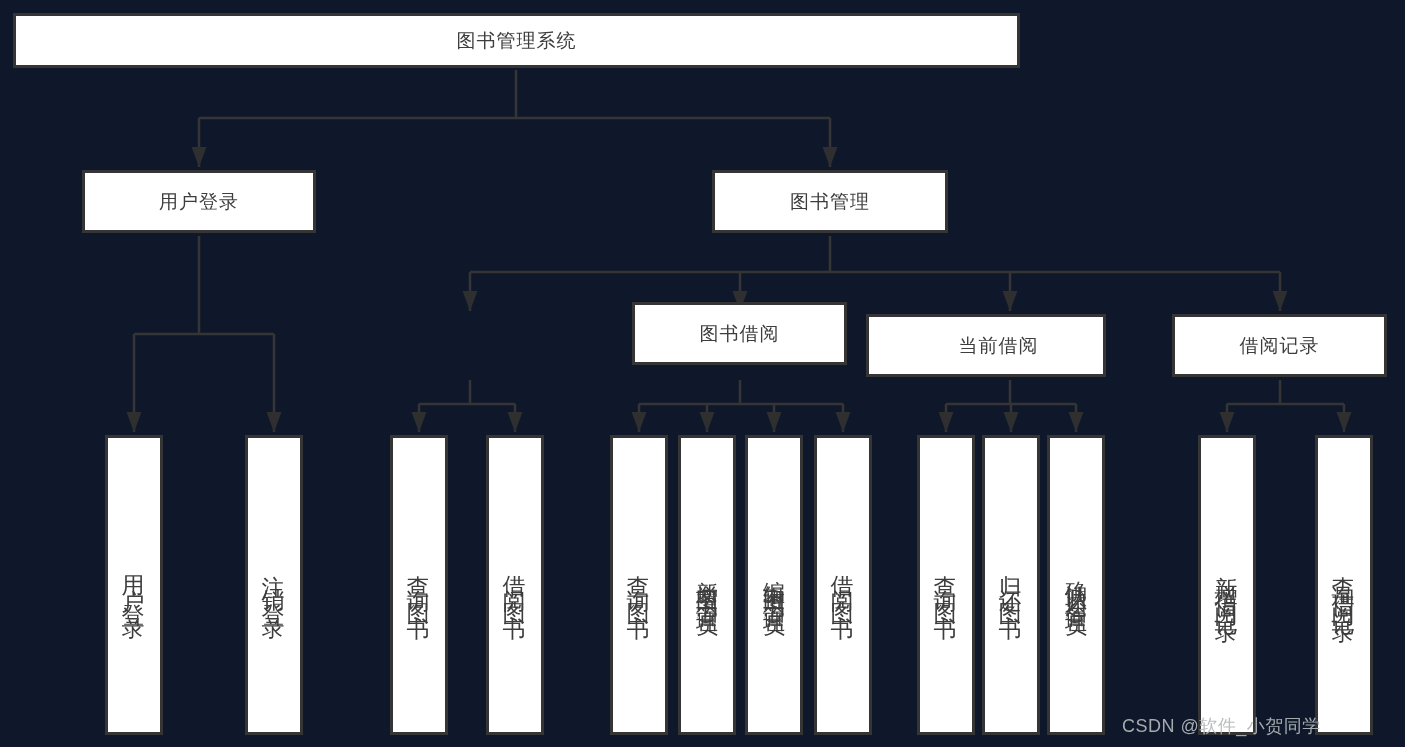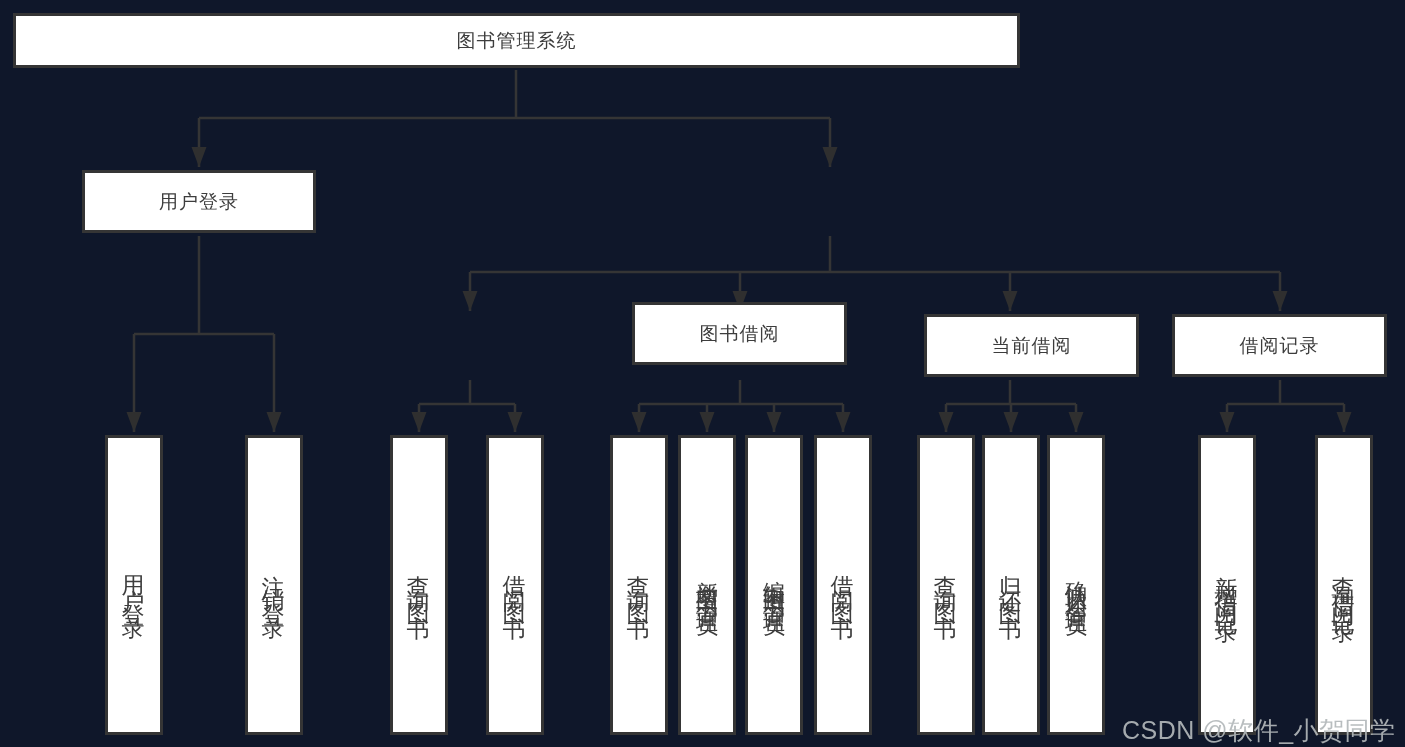--- a/index.html
+++ b/index.html
@@ -34,21 +34,21 @@
     writing-mode:vertical-rl;
     font-size:23px;
     letter-spacing:14px;
     white-space:nowrap;
   }
   .leaf.med .vlbl{letter-spacing:9px;}
   .leaf.long .vlbl{letter-spacing:5px;font-size:22px;}
   #watermark{
     position:absolute;
     left:1122px;top:714px;
-    font-size:25px;
+    font-size:18px;
     color:rgba(178,183,186,0.92);
     letter-spacing:0.5px;
     z-index:5;
     white-space:nowrap;
   }
 </style>
 </head>
 <body>
 
 <div id="canvas">
@@ -103,25 +103,28 @@
     </g>
   </svg>
 
   <div class="hbox root" style="left:13px;top:13px;width:1001px;">
     <span>图书管理系统</span>
   </div>
 
   <div class="hbox" style="left:82px;top:170px;width:228px;">
     <span>用户登录</span>
   </div>
+  <div class="hbox" style="left:712px;top:170px;width:230px;">
+    <span>图书管理</span>
+  </div>
 
   <div class="hbox" style="left:632px;top:302px;width:209px;">
     <span>图书借阅</span>
   </div>
-  <div class="hbox" style="left:924px;top:314px;width:209px;">
+  <div class="hbox" style="left:866px;top:314px;width:209px;padding-left:25px;">
     <span>当前借阅</span>
   </div>
   <div class="hbox" style="left:1172px;top:314px;width:209px;">
     <span>借阅记录</span>
   </div>
 
   <div class="leaf" style="left:105px;">
     <span class="vlbl">用户登录</span>
   </div>
   <div class="leaf" style="left:245px;">

